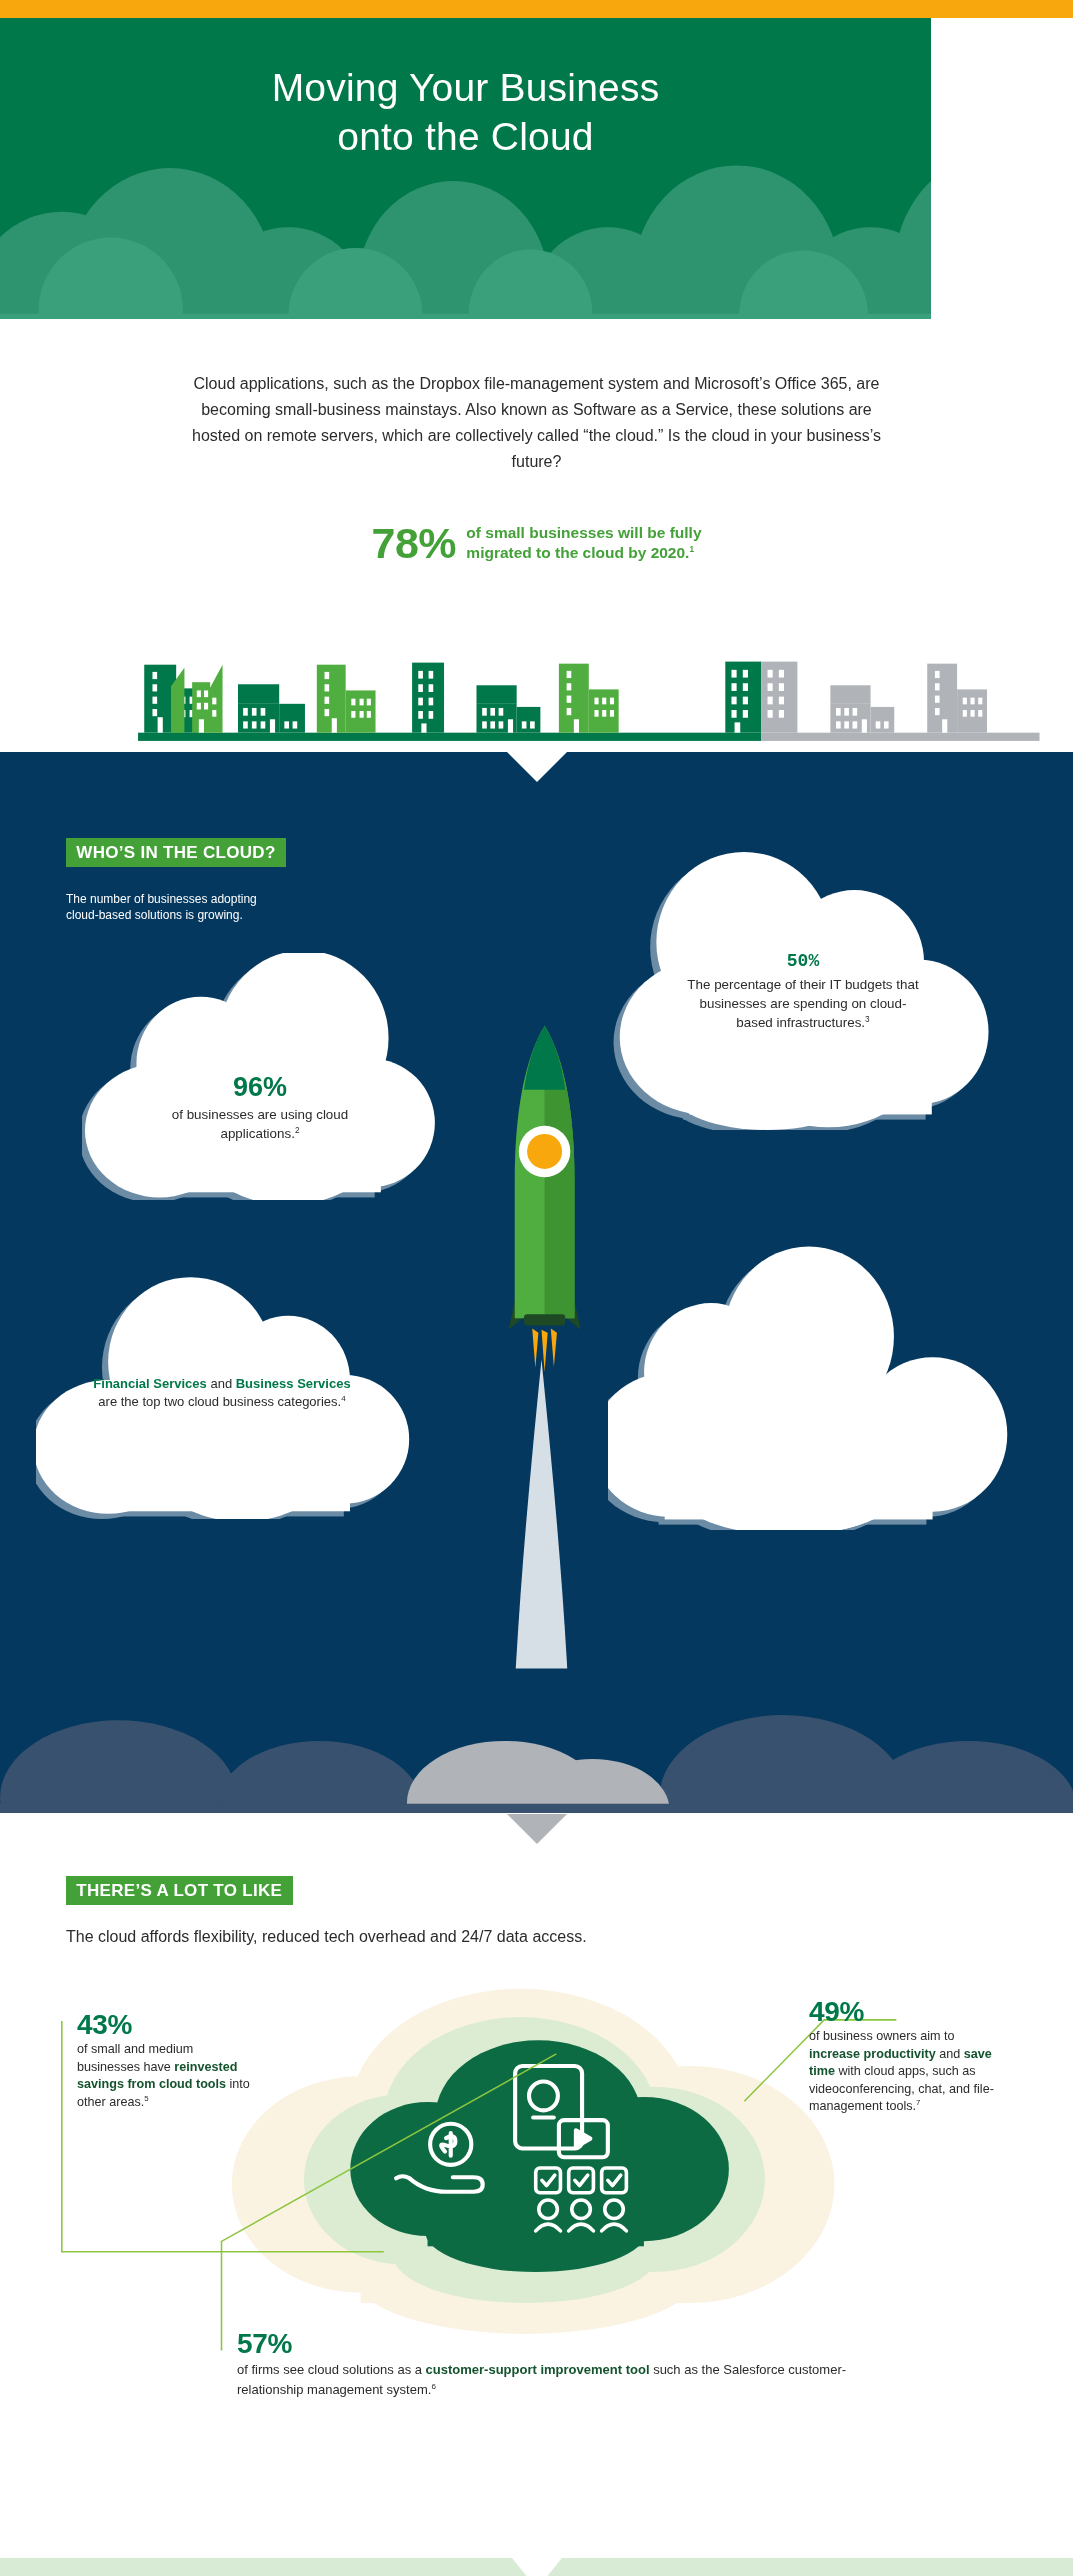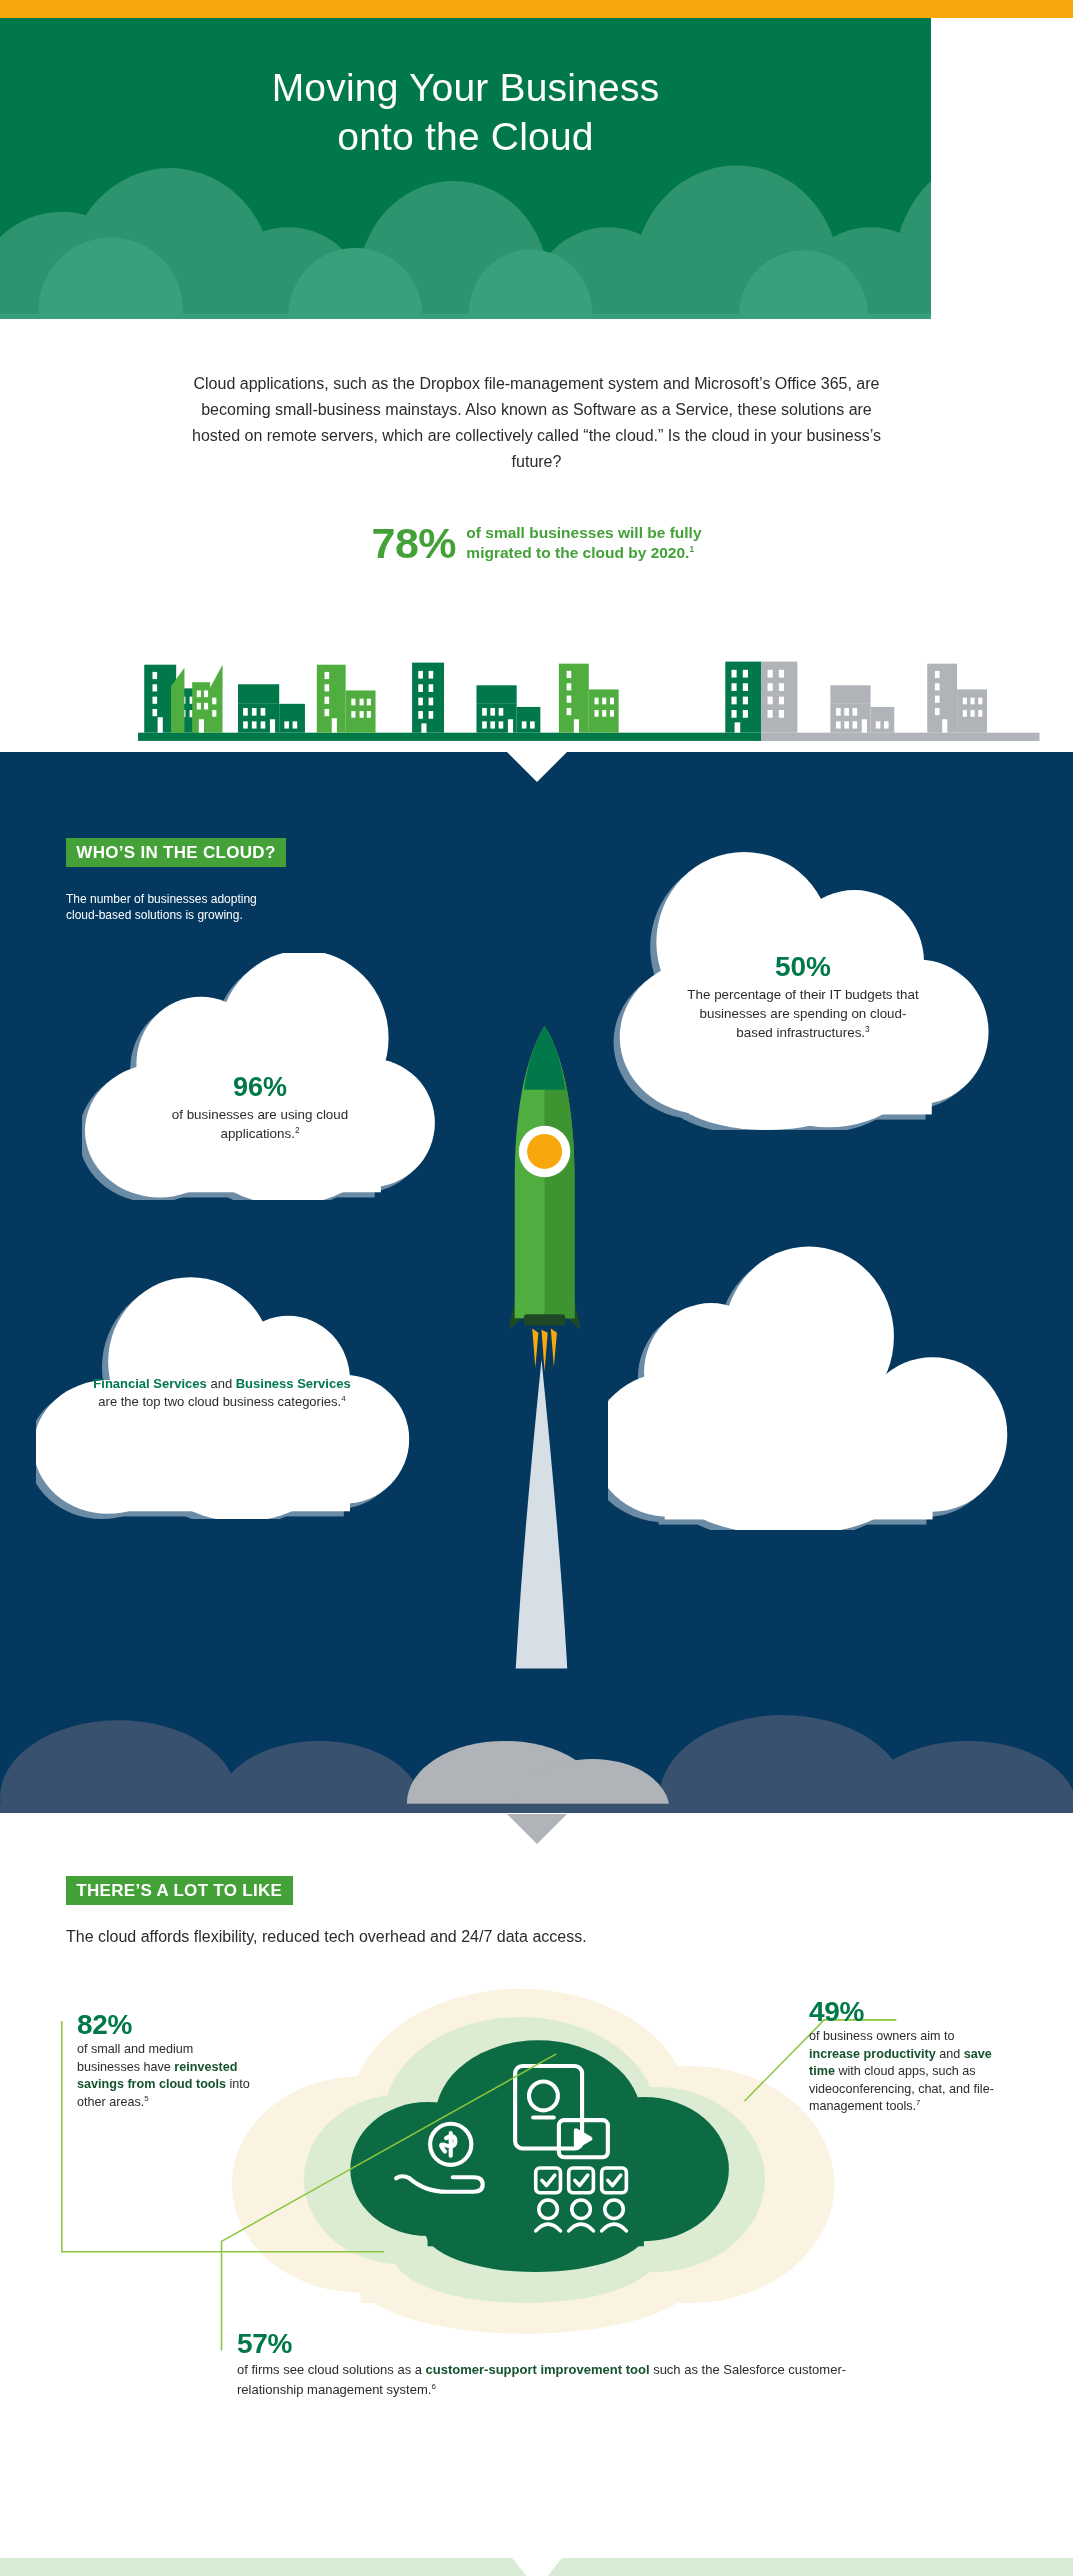--- a/index.html
+++ b/index.html
@@ -485,21 +485,21 @@
           <ellipse cx="256" cy="196" rx="170" ry="175"></ellipse>
           <ellipse cx="470" cy="235" rx="135" ry="140"></ellipse>
           <ellipse cx="180" cy="380" rx="165" ry="150"></ellipse>
           <ellipse cx="420" cy="395" rx="195" ry="160"></ellipse>
           <ellipse cx="595" cy="370" rx="135" ry="140"></ellipse>
           <rect x="150" y="380" width="470" height="150"></rect>
           <ellipse cx="300" cy="490" rx="180" ry="70"></ellipse>
         </g>
       </svg>
       <div class="cb-text" style="left:70px; top:111px; width:242px; font-size:13.4px;">
-        <span class="cb-pct" style="font-size:28px;">50%</span>
+        <span class="cb-pct" style="font-size:18px;font-family:Liberation Mono, monospace;">50%</span>
         <span>The percentage of their IT budgets that businesses are spending on cloud-based infrastructures.</span><sup>3</sup>
       </div>
     </div>
 
     <div class="cloud-bubble" style="left:82px; top:201px; width:361px; height:247px;">
       <svg class="cb-body" viewBox="0 0 700 480">
         <g fill="#6c8ca6" transform="translate(-12,10)">
           <ellipse cx="430" cy="165" rx="165" ry="170"></ellipse>
           <ellipse cx="230" cy="215" rx="125" ry="130"></ellipse>
           <ellipse cx="150" cy="345" rx="145" ry="130"></ellipse>
@@ -661,21 +661,21 @@
     </div>
     <div class="like-sub">The cloud affords flexibility, reduced tech overhead and 24/7 data access.</div>
 
     <svg class="leader" style="left:0;top:149px;width:1073px;height:464px;" viewBox="0 0 2083 900">
       <path d="M120 112 L120 560 L745 560" fill="none" stroke="#8cc63f" stroke-width="3"></path>
       <path d="M1740 110 L1600 110 L1445 268" fill="none" stroke="#8cc63f" stroke-width="3"></path>
       <path d="M430 752 L430 540 L1080 176" fill="none" stroke="#8cc63f" stroke-width="3"></path>
     </svg>
 
     <div class="callout" style="left:77px; top:196px; width:178px;">
-      <div class="c-num">82%</div>
+      <div class="c-num">43%</div>
       <div class="c-body">
         <span>of small and medium businesses have </span><b>reinvested savings from cloud tools</b><span> into other areas.</span><sup>5</sup>
       </div>
     </div>
 
     <div class="callout" style="left:809px; top:183px; width:191px;">
       <div class="c-num">49%</div>
       <div class="c-body">
         <span>of business owners aim to </span><b>increase productivity</b><span> and </span><b>save time</b><span> with cloud apps, such as videoconferencing, chat, and file-management tools.</span><sup>7</sup>
       </div>

